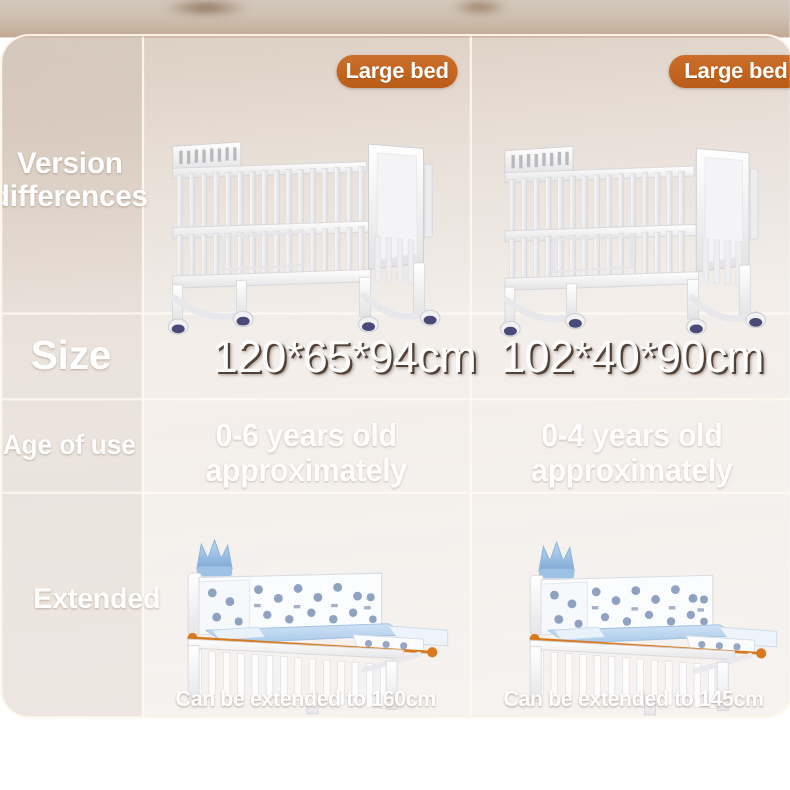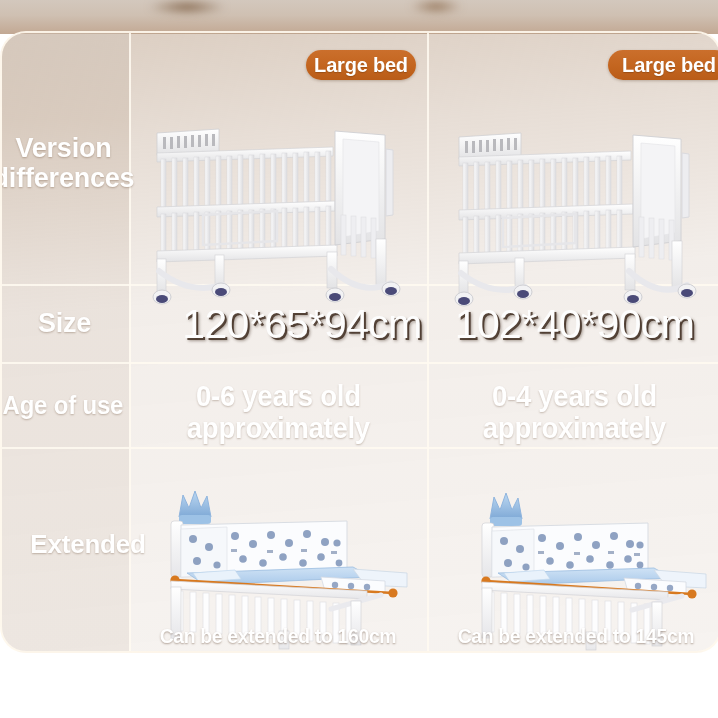--- a/index.html
+++ b/index.html
@@ -91,38 +91,38 @@
     font-weight:bold;
     text-align:center;
     line-height:1.04;
     letter-spacing:-0.2px;
     text-shadow:0 1px 2px rgba(90,60,35,0.33);
     white-space:nowrap;
   }
   #lbl-version { left:-4px; top:100px;  width:131px; height:60px;  }
   #lbl-version .row-label { font-size:27px; line-height:1.12; white-space:normal; }
   #lbl-size    { left:-2px; top:266px;  width:129px; height:48px;  }
-  #lbl-size .row-label { font-size:27px; }
+  #lbl-size .row-label { font-size:37px; }
   #lbl-age     { left:-5px; top:352px;  width:132px; height:40px;  }
   #lbl-age .row-label { font-size:25px; transform:scaleX(0.96); transform-origin:center; }
   #lbl-ext     { left:-3px; top:490px;  width:130px; height:44px;  }
   #lbl-ext .row-label { font-size:26px;margin-left:48px; }
 
   
   .size-val {
     color:#fdfdfd;
     font-size:41px;
     font-weight:300;
     letter-spacing:-0.6px;
     white-space:nowrap;
     text-shadow:
        2px 2px 0 rgba(52,33,20,0.78),
        3px 3px 3px rgba(52,33,20,0.42);
   }
-  #size-large { left:127px; top:267px; width:298px; height:48px;padding-left:48px; }
+  #size-large { left:138px; top:267px; width:298px; height:48px;padding-left:48px; }
   #size-small { left:425px; top:267px; width:295px; height:48px; }
 
   
   .age-val {
     color:#ffffff;
     font-size:29px;
     font-weight:bold;
     line-height:1.09;
     text-align:center;
     letter-spacing:-0.3px;

